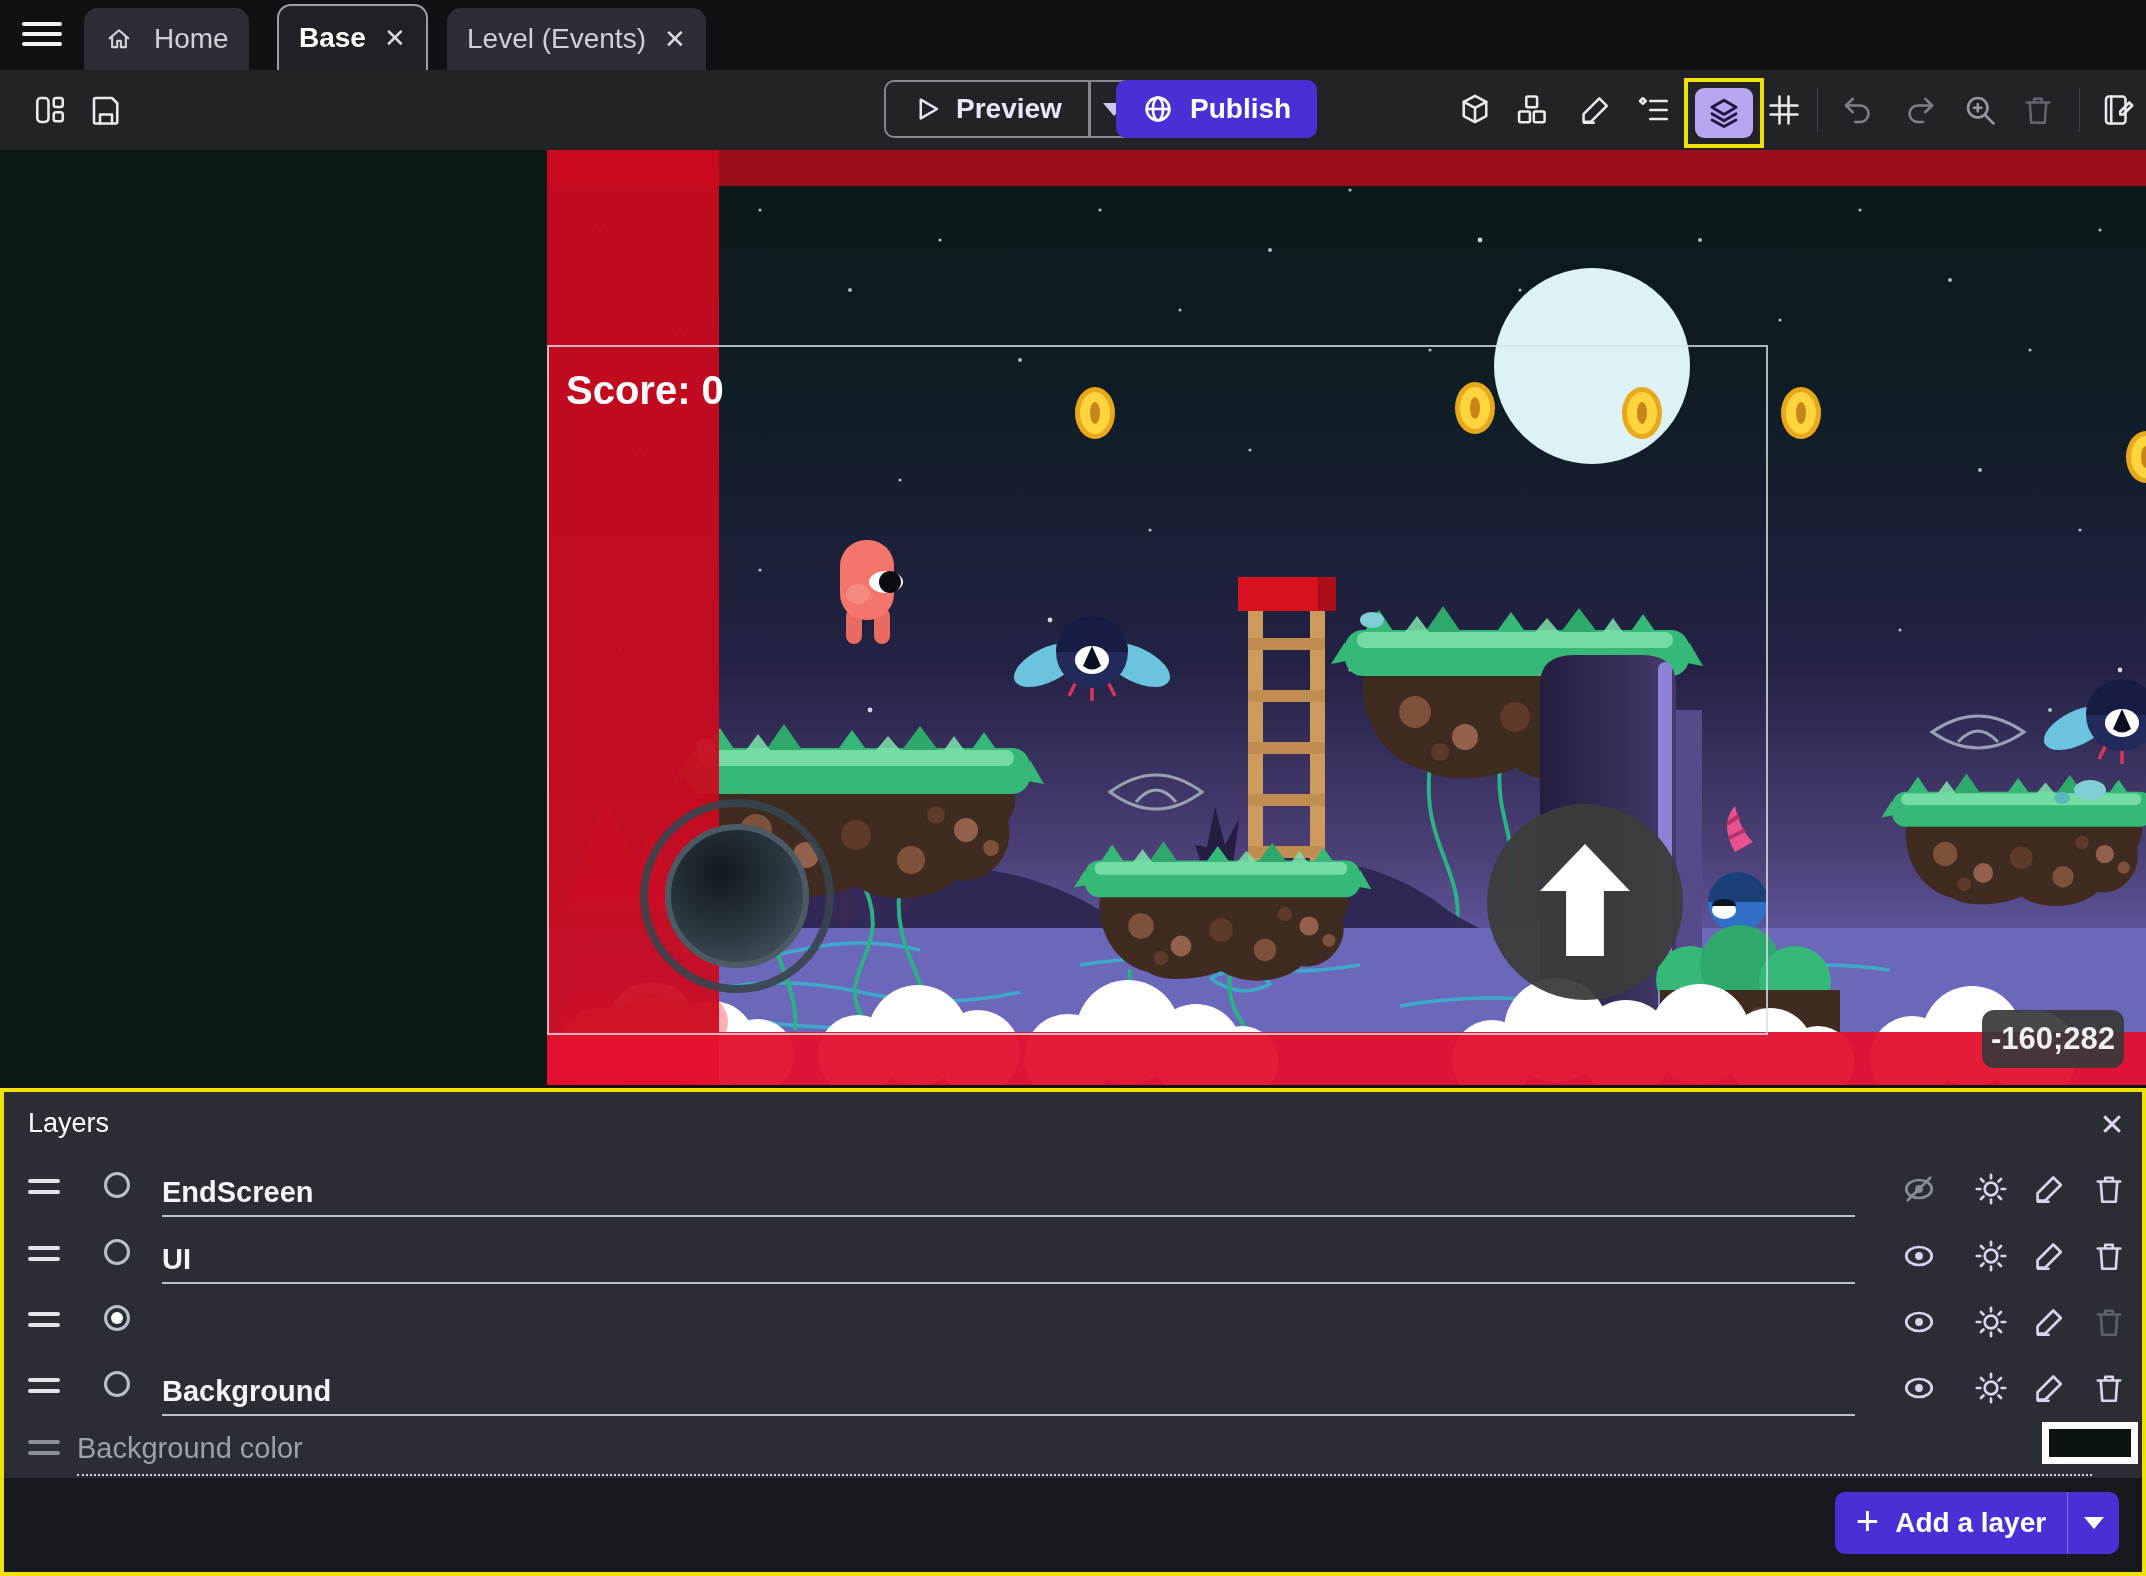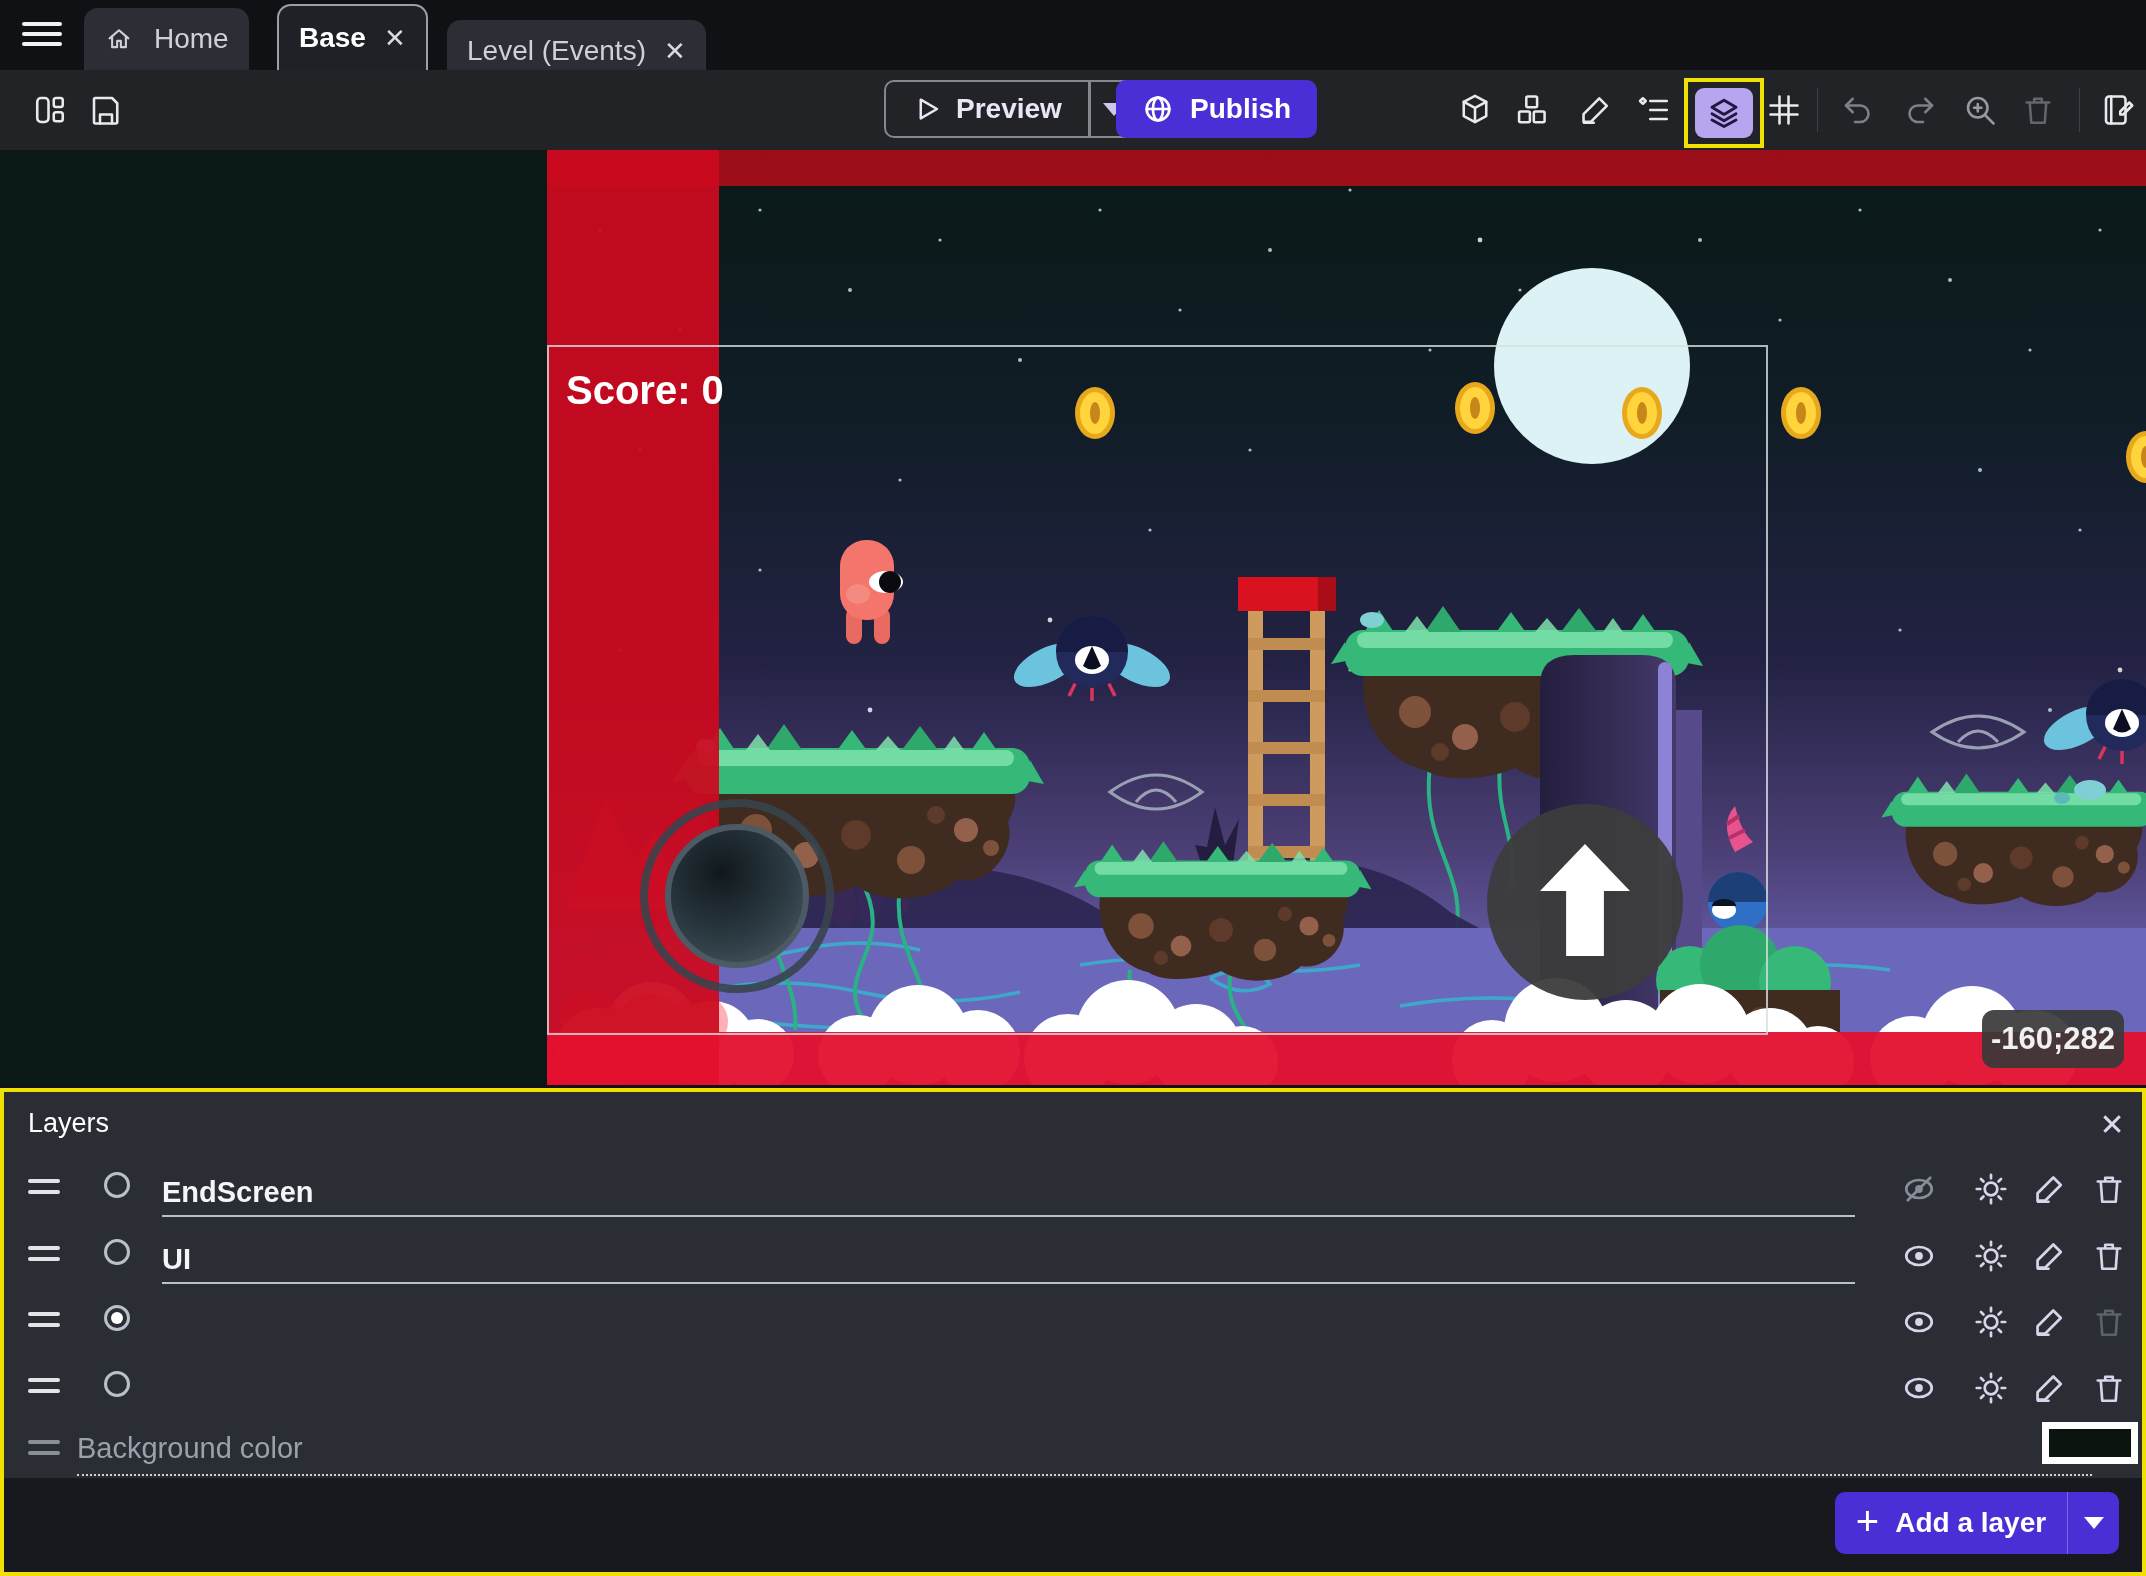--- a/index.html
+++ b/index.html
@@ -9,21 +9,21 @@
   .tabbar{position:absolute;left:0;top:0;width:100%;height:70px;background:#101114;}
   .hamburger{position:absolute;left:22px;top:22px;width:40px;height:28px;cursor:pointer;}
   .hamburger i{display:block;height:4px;border-radius:2px;background:#f2f3f5;margin-bottom:6px;}
   .tab{position:absolute;display:flex;align-items:center;gap:12px;box-sizing:border-box;
        padding:0 20px;border-radius:14px 14px 0 0;}
   .tab .lbl{font-size:28px;color:#cfd1d6;white-space:nowrap;}
   .tab .x{font-size:26px;color:#d9dade;margin-left:6px;}
   .tab-home{left:84px;top:8px;height:62px;background:#2b2e34;gap:20px;}
   .tab-active{left:277px;top:4px;height:66px;background:#1e2126;border:2px solid #9aa0a8;border-bottom:none;}
   .tab-active .lbl{color:#fff;font-weight:bold;}
-  .tab-events{left:447px;top:20px;height:62px;background:#2b2e34;}
+  .tab-events{left:447px;top:8px;height:62px;background:#2b2e34;}
   
   .toolbar{position:absolute;left:0;top:70px;width:100%;height:80px;background:#212327;}
   .icon{display:flex;align-items:center;justify-content:center;}
   .icon svg{stroke:currentColor;fill:none;stroke-width:1.7;stroke-linecap:round;stroke-linejoin:round;}
   .tb-icon{position:absolute;top:16px;width:48px;height:48px;color:#e9eaee;}
   .tb-icon svg{width:36px;height:36px;}
   .dim1{color:#7d8187;} .dim2{color:#959aa2;} .dim3{color:#62666e;}
   .tb-sep{position:absolute;top:18px;width:1px;height:44px;background:#3c3f45;}
   .layers-hl{position:absolute;left:1684px;top:8px;width:72px;height:62px;border:4px solid #f0e103;
              display:flex;align-items:center;justify-content:center;background:#212327;}
@@ -641,20 +641,23 @@
           </svg>
       </div>
     </div>
 
     <div class="lrow" style="top:262px">
       <div class="drag">
           <i></i>
           <i></i>
         </div>
       <div class="radio"></div>
+      <div class="name-line">
+          <span>Background</span>
+        </div>
       <div class="icon rico c-eye">
         <svg viewBox="0 0 24 24">
             <ellipse cx="12" cy="12" rx="8.5" ry="6"></ellipse>
             <circle cx="12" cy="12" r="2.6" fill="currentColor" stroke="none"></circle>
           </svg>
       </div>
       <div class="icon rico c-sun">
         <svg viewBox="0 0 24 24">
             <circle cx="12" cy="12" r="4.2"></circle>
             <path d="M12 2.5v2.4M12 19.1v2.4M2.5 12h2.4M19.1 12h2.4M5.3 5.3l1.7 1.7M17 17l1.7 1.7M18.7 5.3L17 7M7 17l-1.7 1.7"></path>

